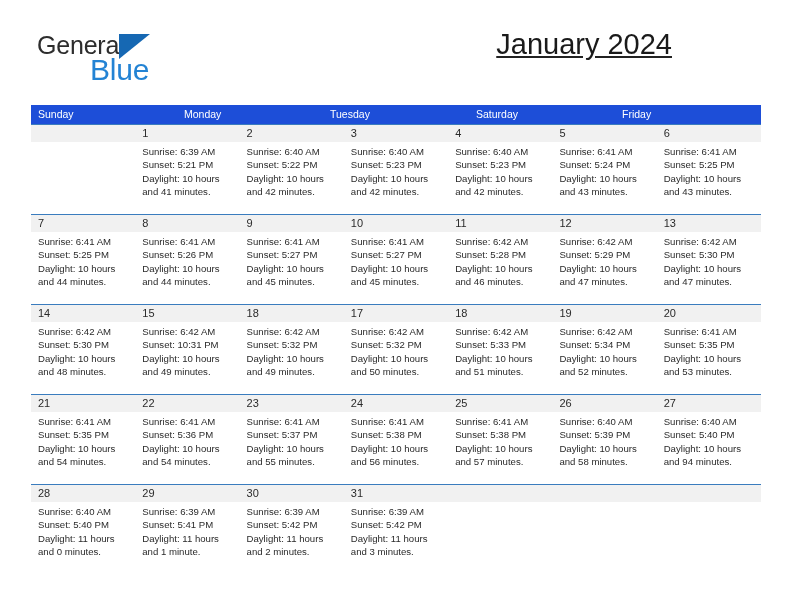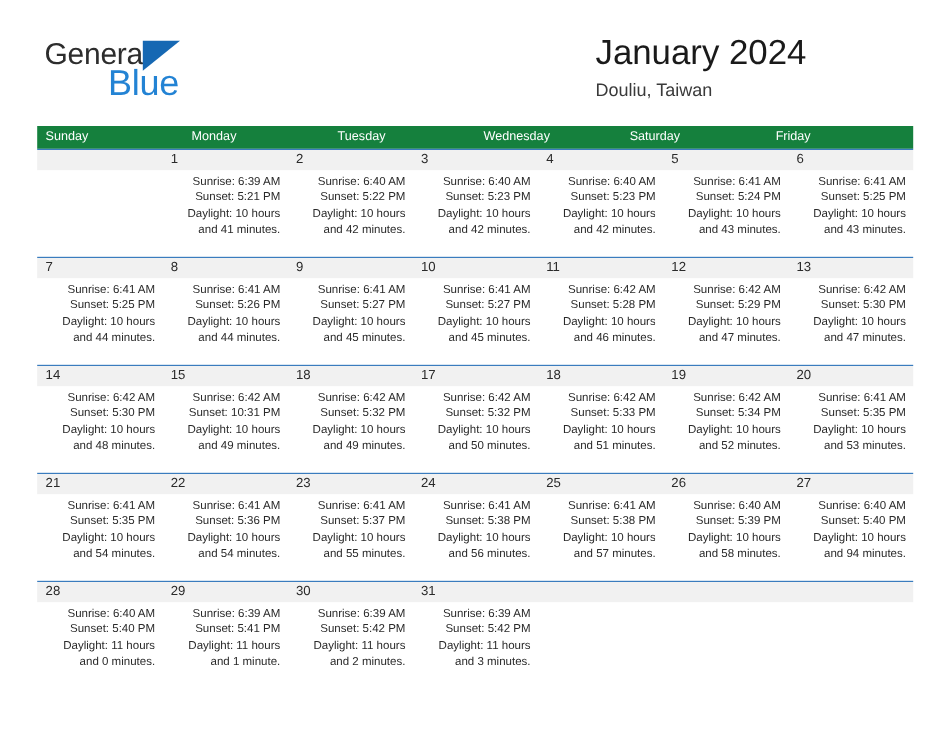--- a/index.html
+++ b/index.html
@@ -62,20 +62,22 @@
     font-size: 30px;
     font-weight: 400;
     color: #2383d4;
     letter-spacing: -0.2px;
     line-height: 28px;
   }
   .title-block {
     position: absolute;
     right: 0;
     top: 0;
+    text-align: right;
+    text-decoration: underline;
   }
   .cal-title {
     font-size: 29px;
     font-weight: 400;
     color: #1a1a1a;
     line-height: 36px;
     white-space: nowrap;
   }
   .cal-subtitle {
     font-size: 15px;
@@ -88,21 +90,21 @@
 
   
   .calendar {
     position: absolute;
     left: 31px;
     top: 105px;
     width: 730px;
   }
   .weekday-row {
     display: flex;
-    background: #15803d;
+    background: #1d4ed8;
     height: 19px;
   }
   .weekday-cell {
     flex: 1 1 0;
     color: #ffffff;
     font-size: 10.5px;
     line-height: 19px;
     padding-left: 7px;
     box-sizing: border-box;
     white-space: nowrap;
@@ -132,21 +134,20 @@
     line-height: 17px;
     color: #2a2a2a;
   }
   .info-cell {
     flex: 1 1 0;
     box-sizing: border-box;
     padding: 3px 6px 0 7px;
     font-size: 9.6px;
     line-height: 13.3px;
     color: #2a2a2a;
-    text-align: right;
   }
   .info-line {
     white-space: nowrap;
     overflow: hidden;
   }
 </style>
 </head>
 <body>
 
 <div class="page">
@@ -154,32 +155,30 @@
   <div class="header">
 
     <div class="brand">
       <span class="brand-general">General</span>
       <span class="brand-triangle"></span>
       <span class="brand-blue">Blue</span>
     </div>
 
     <div class="title-block">
       <div class="cal-title">January 2024</div>
-      <div class="cal-subtitle">Douliu, Taiwan</div>
     </div>
 
   </div>
 
   <div class="calendar">
 
     <div class="weekday-row">
       <div class="weekday-cell">Sunday</div>
       <div class="weekday-cell">Monday</div>
       <div class="weekday-cell">Tuesday</div>
-      <div class="weekday-cell">Wednesday</div>
       <div class="weekday-cell">Saturday</div>
       <div class="weekday-cell">Friday</div>
     </div>
 
     <div class="week">
       <div class="week-numbers">
         <div class="num-cell"></div>
         <div class="num-cell">1</div>
         <div class="num-cell">2</div>
         <div class="num-cell">3</div>

